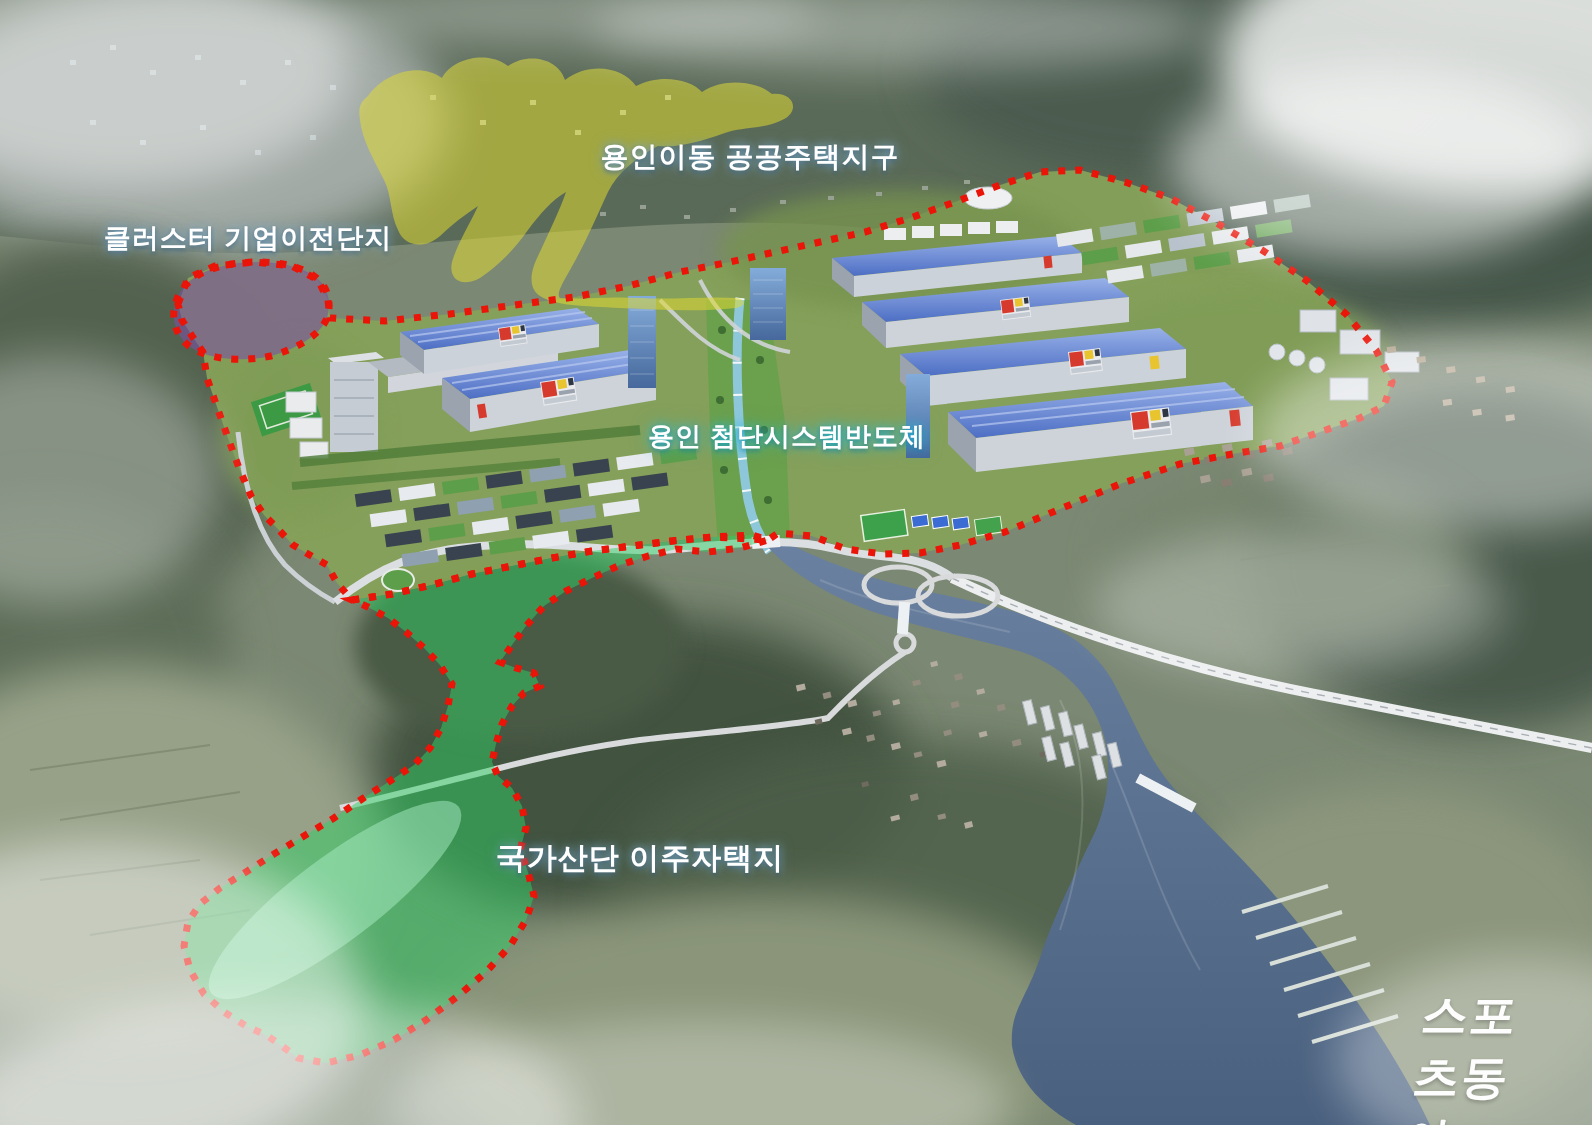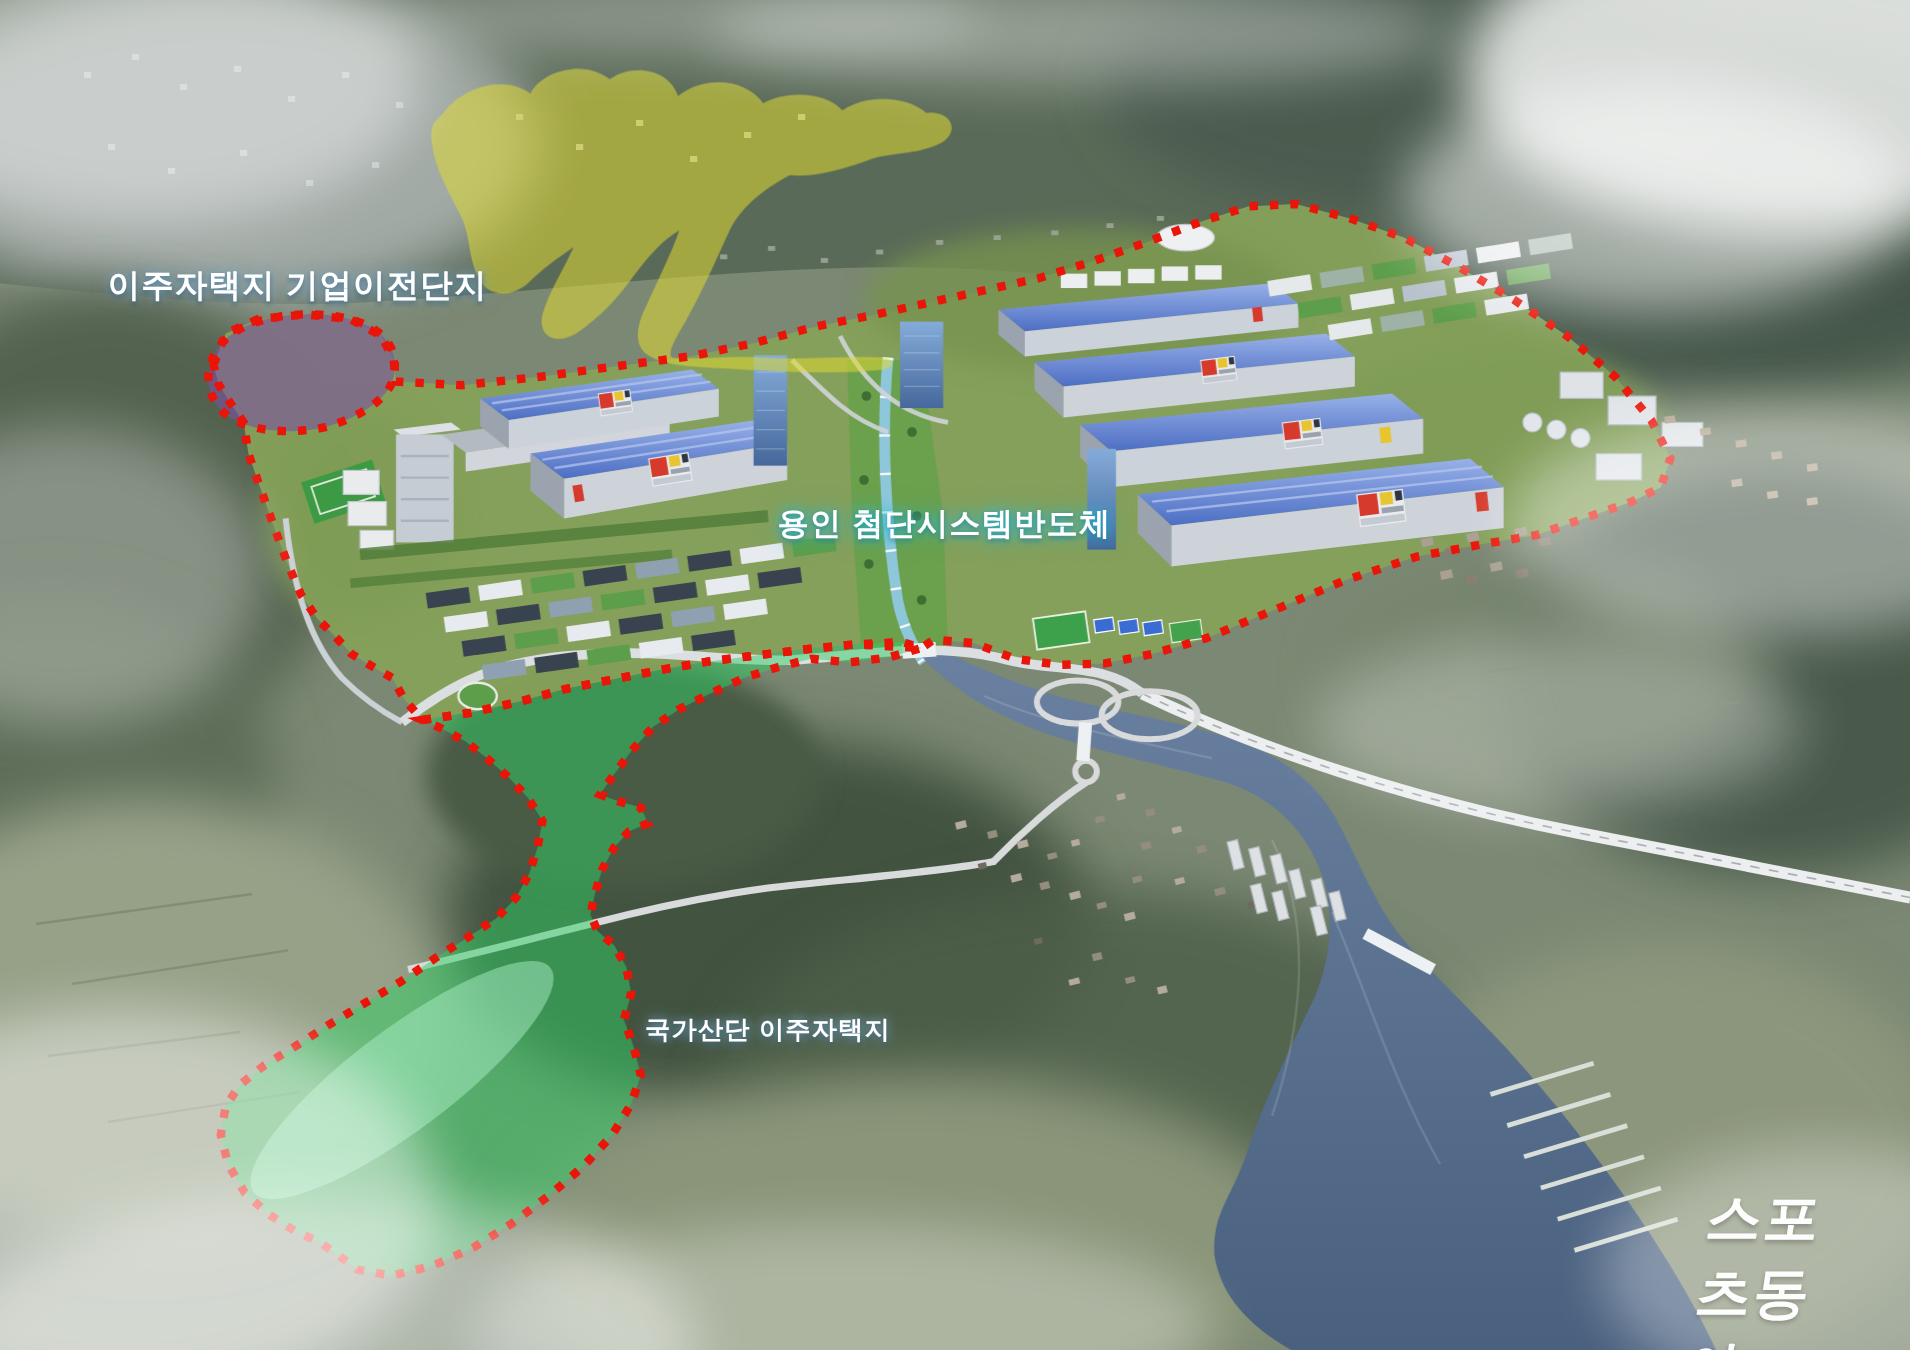--- a/index.html
+++ b/index.html
@@ -9,21 +9,21 @@
     background:#7b8873;
   }
   #stage svg{position:absolute;left:0;top:0;}
   .label{
     position:absolute;color:#ffffff;font-weight:700;white-space:nowrap;
     letter-spacing:1px;transform:translate(-50%,-50%);
     text-shadow:0 0 8px rgba(120,165,195,.95),0 0 14px rgba(120,165,195,.55),0 2px 4px rgba(25,55,85,.6);
   }
   #label-housing{left:750px;top:157px;font-size:28px;}
   #label-relocation{left:248px;top:238px;font-size:27px;}
-  #label-resettlement{left:640px;top:858px;font-size:21px;}
+  #label-resettlement{left:640px;top:858px;font-size:30px;}
   #label-title{
     left:787px;top:436px;font-size:26px;line-height:1.18;text-align:center;
     text-shadow:0 0 10px rgba(40,190,220,.95),0 0 20px rgba(40,190,220,.6),0 2px 4px rgba(0,70,100,.55);
   }
   #watermark{
     position:absolute;left:1473px;top:1078px;font-size:46px;font-weight:800;color:#fff;
     transform:translate(-50%,-50%) skewX(-8deg);letter-spacing:2px;opacity:.97;
     text-shadow:0 2px 4px rgba(0,0,0,.25);
   }
 </style>
@@ -432,19 +432,20 @@
     <ellipse cx="55" cy="480" rx="165" ry="125" opacity=".3" filter="url(#bl)"></ellipse>
     <ellipse cx="100" cy="1005" rx="265" ry="165" opacity=".45" filter="url(#bl)"></ellipse>
     <ellipse cx="270" cy="1120" rx="310" ry="125" opacity=".4" filter="url(#bl)"></ellipse>
     <ellipse cx="700" cy="1105" rx="310" ry="85" opacity=".3" filter="url(#bl)"></ellipse>
     <ellipse cx="1480" cy="435" rx="225" ry="95" opacity=".4" filter="url(#bl)"></ellipse>
     <ellipse cx="1300" cy="605" rx="205" ry="75" opacity=".28" filter="url(#bl)"></ellipse>
     <ellipse cx="1520" cy="1060" rx="185" ry="105" opacity=".32" filter="url(#bl)"></ellipse>
   </g>
 </svg>
 
-  <div class="label" id="label-relocation">이주자택지 기업이전단지</div>
+  <div class="label" id="label-housing">용인이동 공공주택지구</div>
+  <div class="label" id="label-relocation">클러스터 기업이전단지</div>
   <div class="label" id="label-title">
     <div>용인 첨단시스템반도체</div>
   </div>
   <div class="label" id="label-resettlement">국가산단 이주자택지</div>
   <div id="watermark">스포츠동아</div>
 </div>
 
 </body></html>

